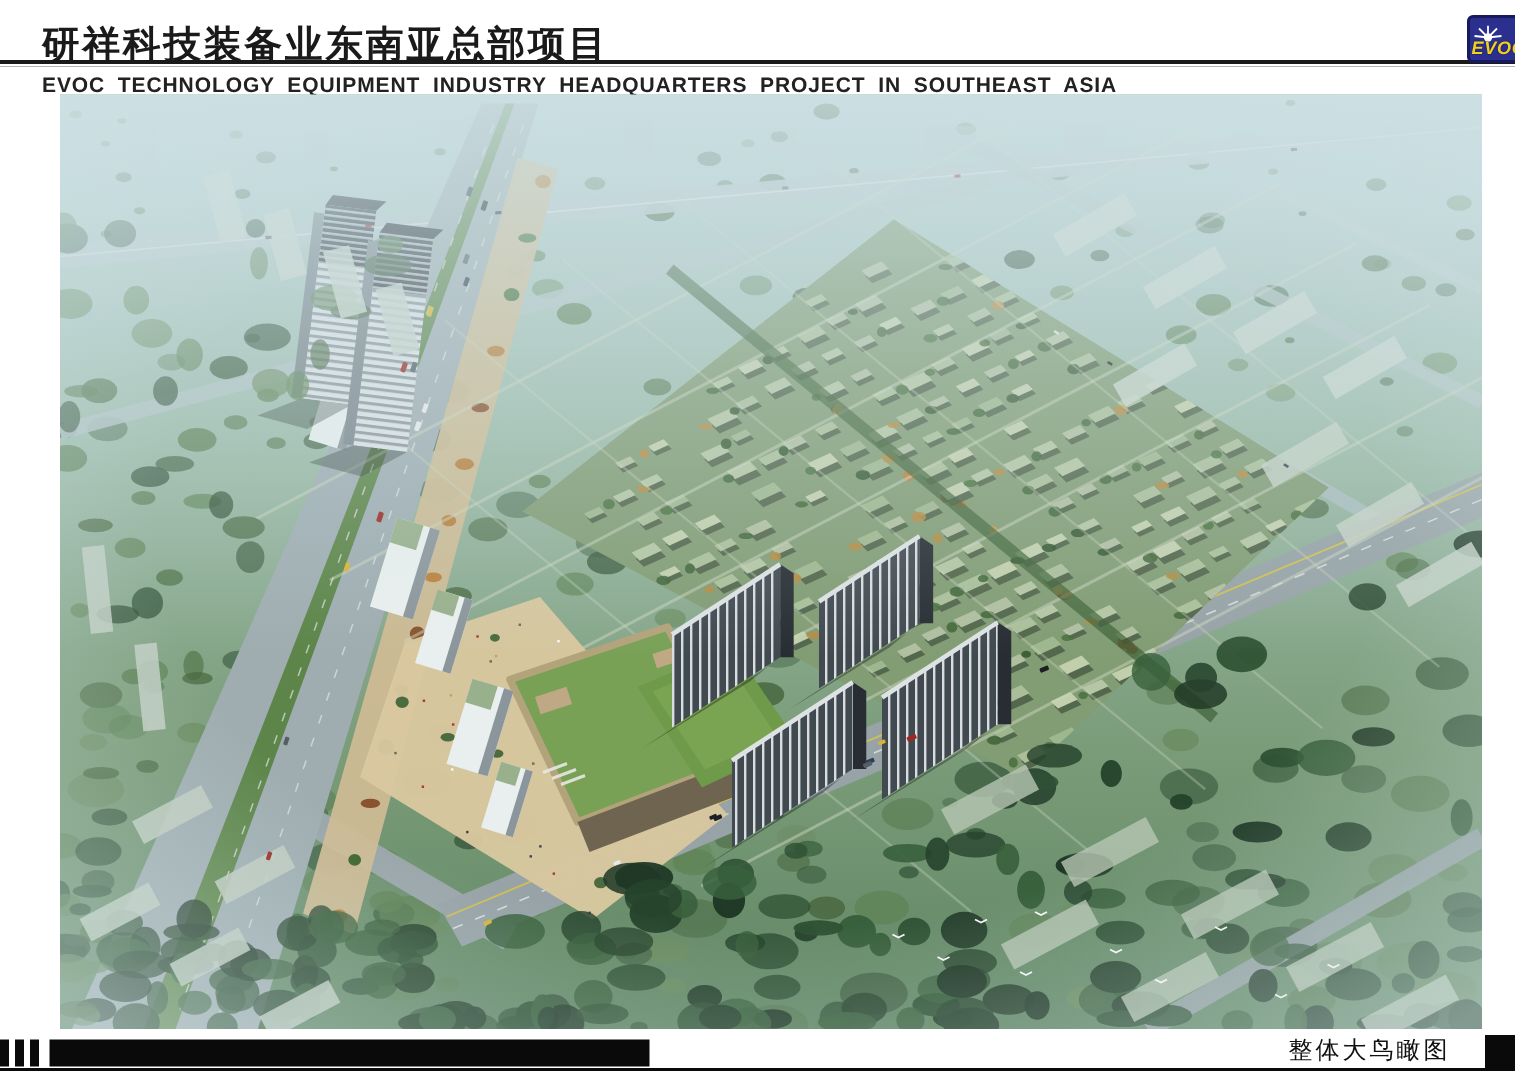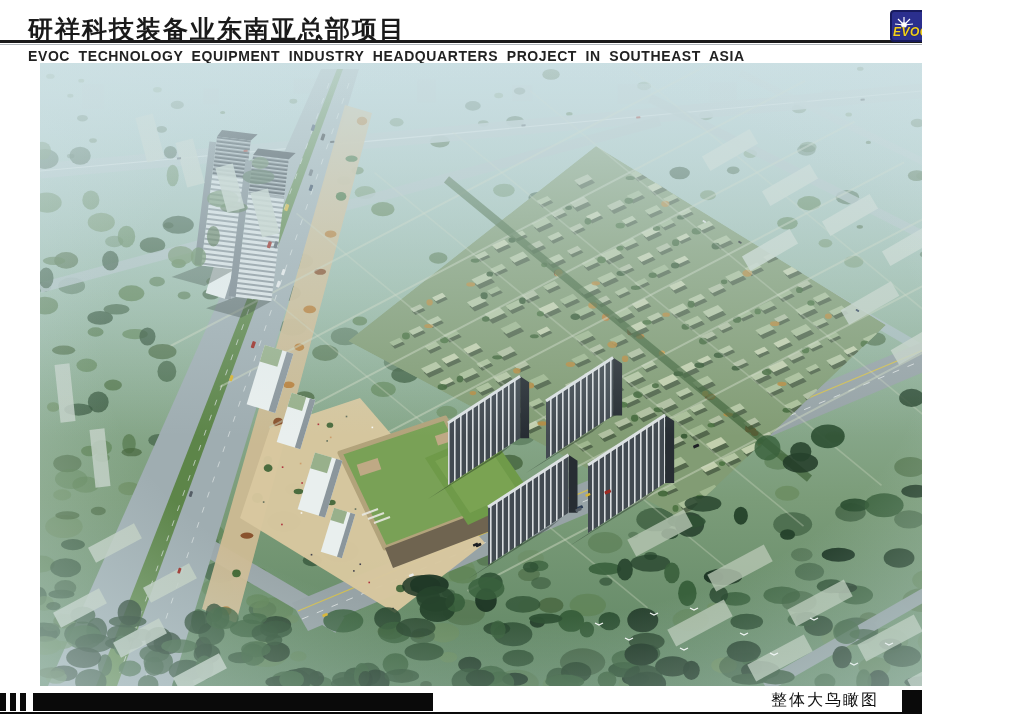--- a/index.html
+++ b/index.html
@@ -1,16 +1,16 @@
 <!DOCTYPE html>
 <html style="--c-page-bg: #ffffff; --c-ink: #1a1a1a; --c-logo-blue: #2b2f8e; --c-logo-border: #171a5e; --c-logo-yellow: #f2d01c; --c-bar-black: #0a0a0a; --c-haze: #cfe2e4; --c-road: #9fadb1; --c-median-green: #5d8549; --c-villa-roof: #aabf99; --c-plaza: #d8c79f; --c-hall-roof: #79a156; --c-lawn: #6f9a49; --c-tower-dark: #424a51; --c-tower-light: #e7edee;"><head>
 <meta charset="utf-8">
 <style>
   html,body{margin:0;padding:0;background:#fff;}
-  .page{position:relative;width:922px;height:714px;background:var(--c-page-bg,#fff);overflow:hidden;
+  .page{position:relative;width:1010px;height:714px;background:var(--c-page-bg,#fff);overflow:hidden;
         font-family:"Liberation Sans","DejaVu Sans",sans-serif;}
   
   .title{position:absolute;left:28px;top:13px;font-size:25px;font-weight:bold;letter-spacing:2px;
          color:var(--c-ink,#1a1a1a);white-space:nowrap;}
   .rule{position:absolute;left:0;top:40px;width:1010px;height:6px;
         background:linear-gradient(var(--c-ink,#16161a) 0 3px,transparent 3px 4px,#b0b6bb 4px 5px,transparent 5px);}
   .subtitle{position:absolute;left:28px;top:48px;font-size:14px;font-weight:bold;letter-spacing:.6px;
             word-spacing:4px;color:#222;white-space:nowrap;}
   .logo{position:absolute;right:-10px;top:10px;width:42px;height:32px;background:var(--c-logo-blue,#2b2f8e);
         border:2px solid var(--c-logo-border,#171a5e);border-radius:4px;box-sizing:border-box;

